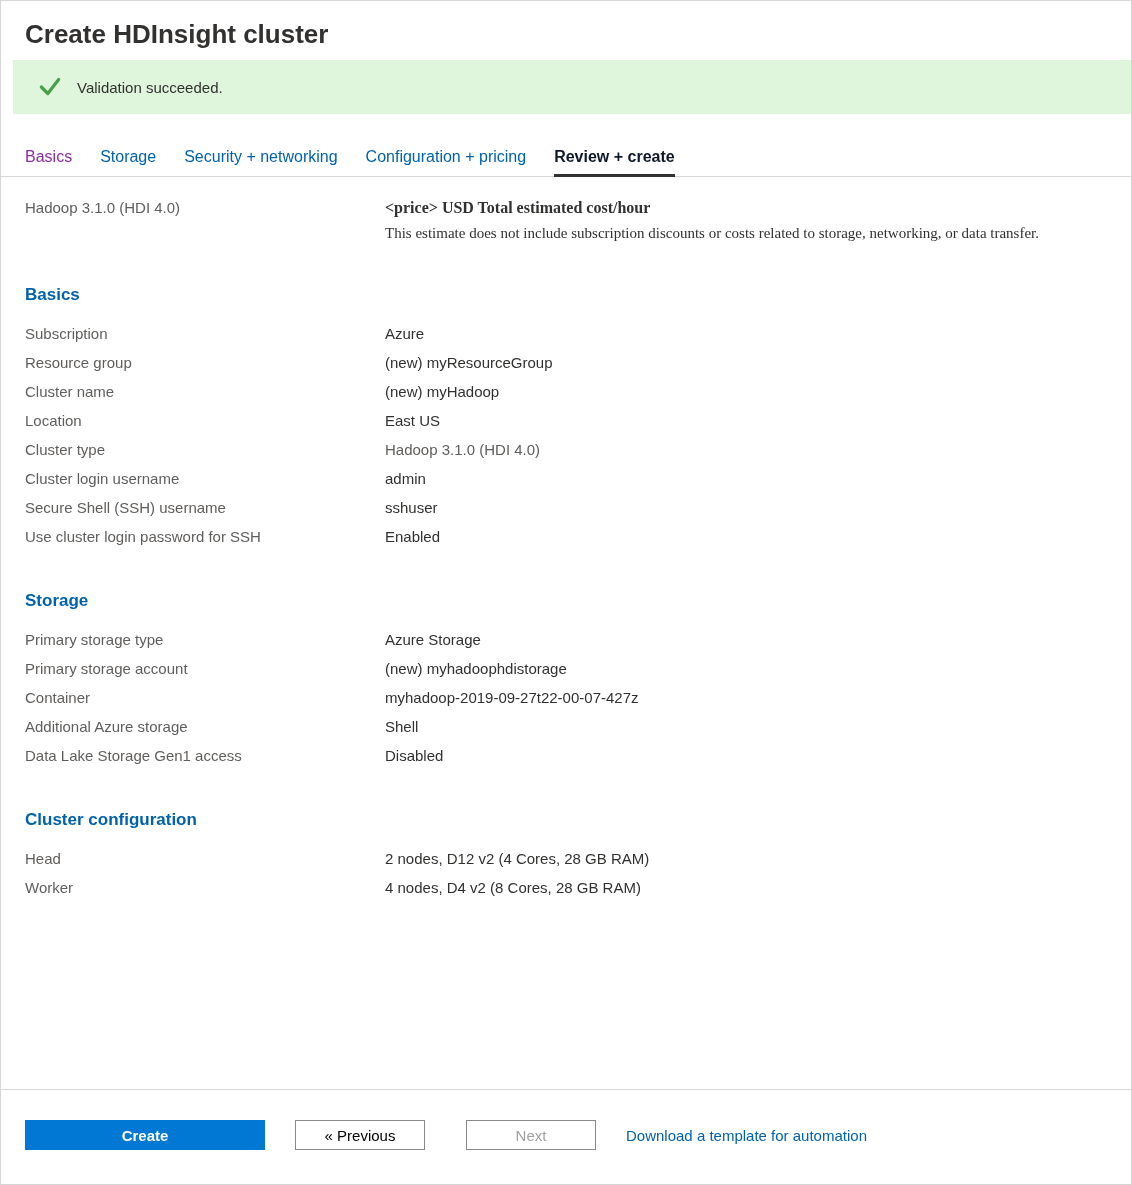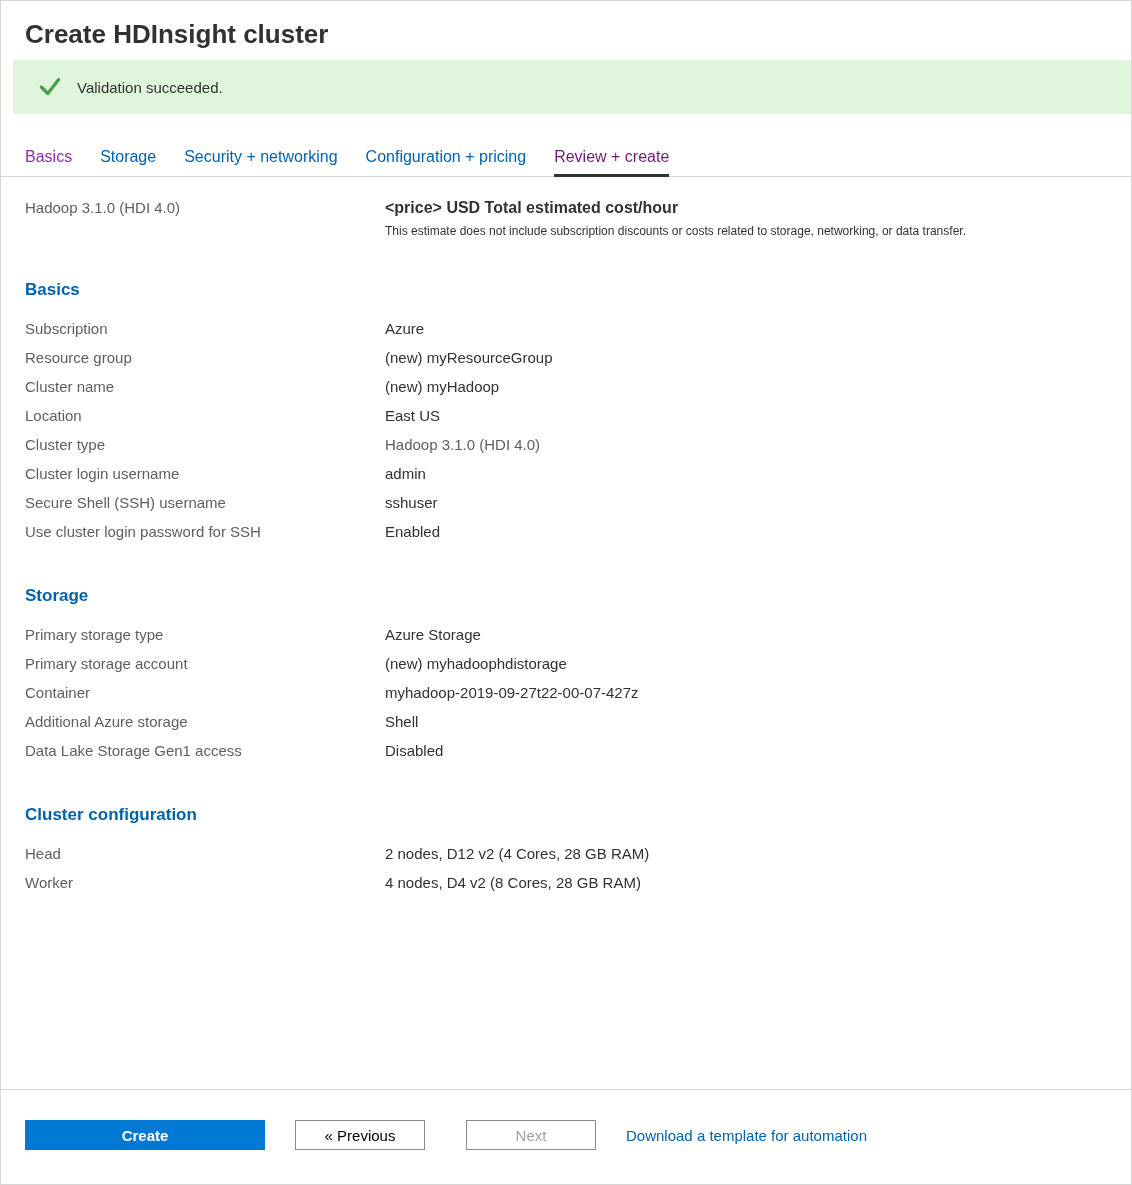--- a/index.html
+++ b/index.html
@@ -39,42 +39,43 @@
   }
   .tab {
     padding-bottom: 10px;
     font-size: 16px;
     color: #0062ad;
     cursor: pointer;
     position: relative;
   }
   .tab.visited { color: #8a2da5; }
   .tab.active {
-    color: #701a75;
+    color: #0f172a;
+    font-weight: bold;
   }
   .tab.active::after {
     content: "";
     position: absolute;
     left: 0; right: 0; bottom: -1px;
     height: 3px;
     background: #323130;
   }
   .summary {
     display: flex;
     padding: 22px 24px 0 24px;
     gap: 0;
   }
   .summary-left {
     width: 360px;
     color: #605e5c;
     font-size: 15px;
   }
-  .summary-right { flex: 1; }
+  .summary-right { flex: 1; font-family: Liberation Serif, serif; }
   .price-line { font-weight: 700; font-size: 16px; }
-  .price-desc { font-size: 12px; margin-top: 6px; line-height: 1.45; }
+  .price-desc { font-size: 15px; margin-top: 6px; line-height: 1.45; }
   .section {
     padding: 0 24px;
     margin-top: 40px;
   }
   .section-title {
     color: #0062ad;
     font-weight: 600;
     font-size: 17px;
     margin-bottom: 14px;
   }

